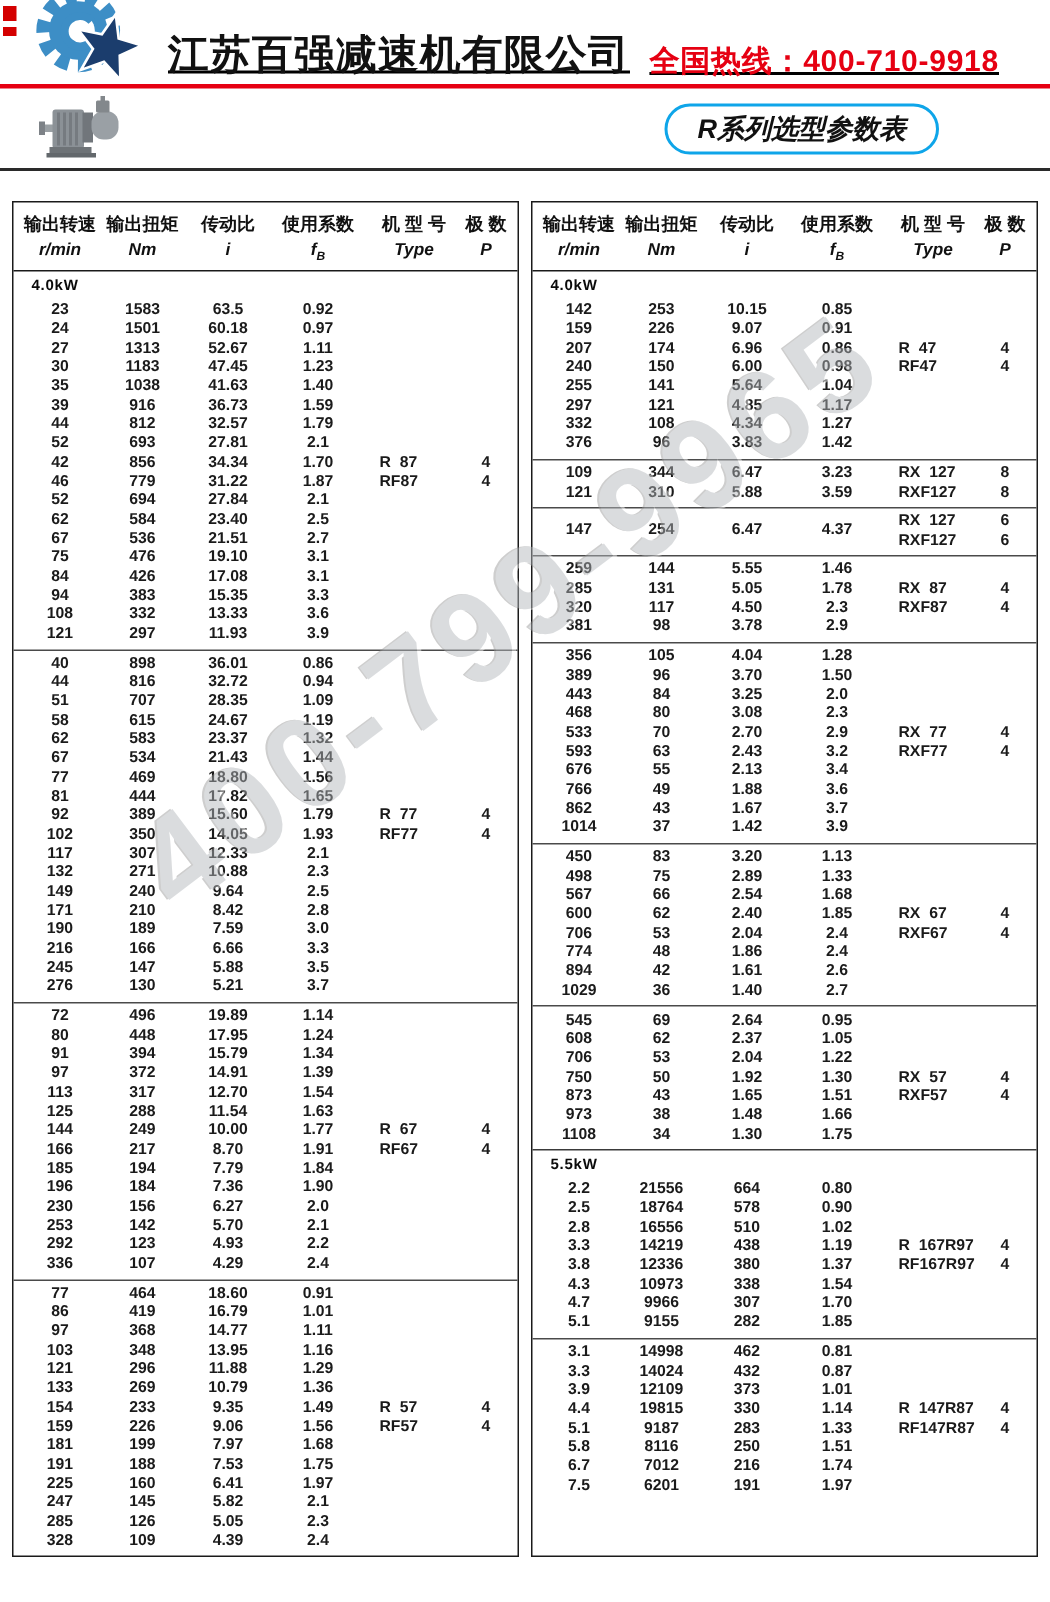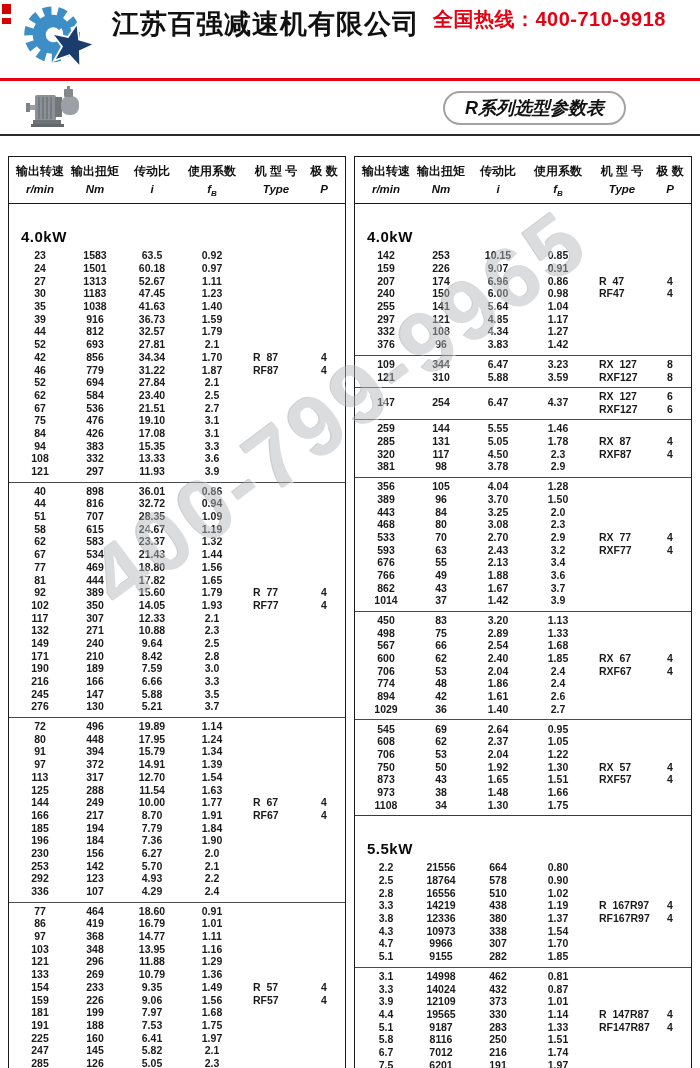--- a/index.html
+++ b/index.html
@@ -4,49 +4,49 @@
 <style>
   * { box-sizing: border-box; margin: 0; padding: 0; }
   html,body { width:700px; height:1068px; }
   body {
     background:#ffffff;
     font-family:"Liberation Sans", sans-serif;
     position:relative;
     overflow:hidden;
   }
   
-  .topbar { display:flex; align-items:flex-start; padding:6px 12px 2px 14px; height:78px; position:relative; }
+  .topbar { display:flex; align-items:flex-end; padding:6px 12px 2px 14px; height:56px; position:relative;text-decoration:underline; }
   .edge-mark { position:absolute; left:2px; top:4px; width:10px; }
   .edge-mark .bar { height:10px; width:9px; background:#d40000; margin-bottom:4px; }
   .edge-mark .bar2 { height:6px; width:9px; background:#d40000; }
   .logo { width:94px; height:62px; flex:0 0 auto; }
   .company { font-size:27px; font-weight:bold; color:#111; letter-spacing:1px; margin-left:4px; }
   .hotline { margin-left:auto; margin-right:22px; color:#e60012; font-size:20px; font-weight:bold; letter-spacing:0.5px; }
   .red-rule { height:3px; background:#e60012; width:100%; }
   .subheader { display:flex; align-items:center; height:53px; padding:0 14px 0 26px; }
   .reducer { width:56px; height:44px; }
   .badge {
     margin-left:auto; margin-right:60px;
-    border:2px solid #a3a3a3; border-radius:18px;
+    border:2px solid #0ea5e9; border-radius:18px;
     padding:3px 20px; font-size:18px; font-weight:bold; font-style:italic;
     color:#111; background:#fff;
   }
   .dark-rule { height:2px; background:#2a2a2a; width:100%; margin-bottom:20px; }
 
   
   main { display:flex; gap:8px; padding:0 8px; align-items:stretch; }
   .table-box { flex:1; border:1.5px solid #1a1a1a; background:#fff; }
   .thead { border-bottom:1.5px solid #1a1a1a; padding:6px 0 5px; }
   .hrow, .row { display:grid; grid-template-columns:54px 56px 58px 62px 66px 30px; padding-left:4px; }
   .hcell { text-align:center; font-weight:bold; font-size:12px; color:#111; white-space:nowrap; }
   .urow { margin-top:3px; }
   .ucell { text-align:center; font-weight:bold; font-size:11.5px; color:#111;font-style:italic; }
   .sub { font-size:8px; vertical-align:sub; }
 
-  .section-title { font-size:15px; font-weight:bold; color:#0a0a0a; padding:4px 0 2px 12px; letter-spacing:0.5px;margin-top:20px; }
+  .section-title { font-size:10px; font-weight:bold; color:#0a0a0a; padding:4px 0 2px 12px; letter-spacing:0.5px; }
   .section-sep { border-top:1.5px solid #3a3a3a; }
   .block { padding:2px 0 4px; }
   .block-sep { border-top:1px solid #4a4a4a; }
   .row { align-items:center; min-height:12.7px; line-height:12.6px; font-size:10.5px; font-weight:bold; color:#1a1a1a; }
   .cell { text-align:center; }
   .cell.type { text-align:left; padding-left:10px; white-space:pre-wrap; }
   .cell.poles { white-space:pre-wrap; }
 
   
   .watermark {
@@ -1093,21 +1093,21 @@
             <div class="row">
               <div class="cell">3.9</div>
               <div class="cell">12109</div>
               <div class="cell">373</div>
               <div class="cell">1.01</div>
               <div class="cell type"></div>
               <div class="cell poles"></div>
             </div>
             <div class="row">
               <div class="cell">4.4</div>
-              <div class="cell">19565</div>
+              <div class="cell">19815</div>
               <div class="cell">330</div>
               <div class="cell">1.14</div>
               <div class="cell type">R  147R87</div>
               <div class="cell poles">4</div>
             </div>
             <div class="row">
               <div class="cell">5.1</div>
               <div class="cell">9187</div>
               <div class="cell">283</div>
               <div class="cell">1.33</div>

